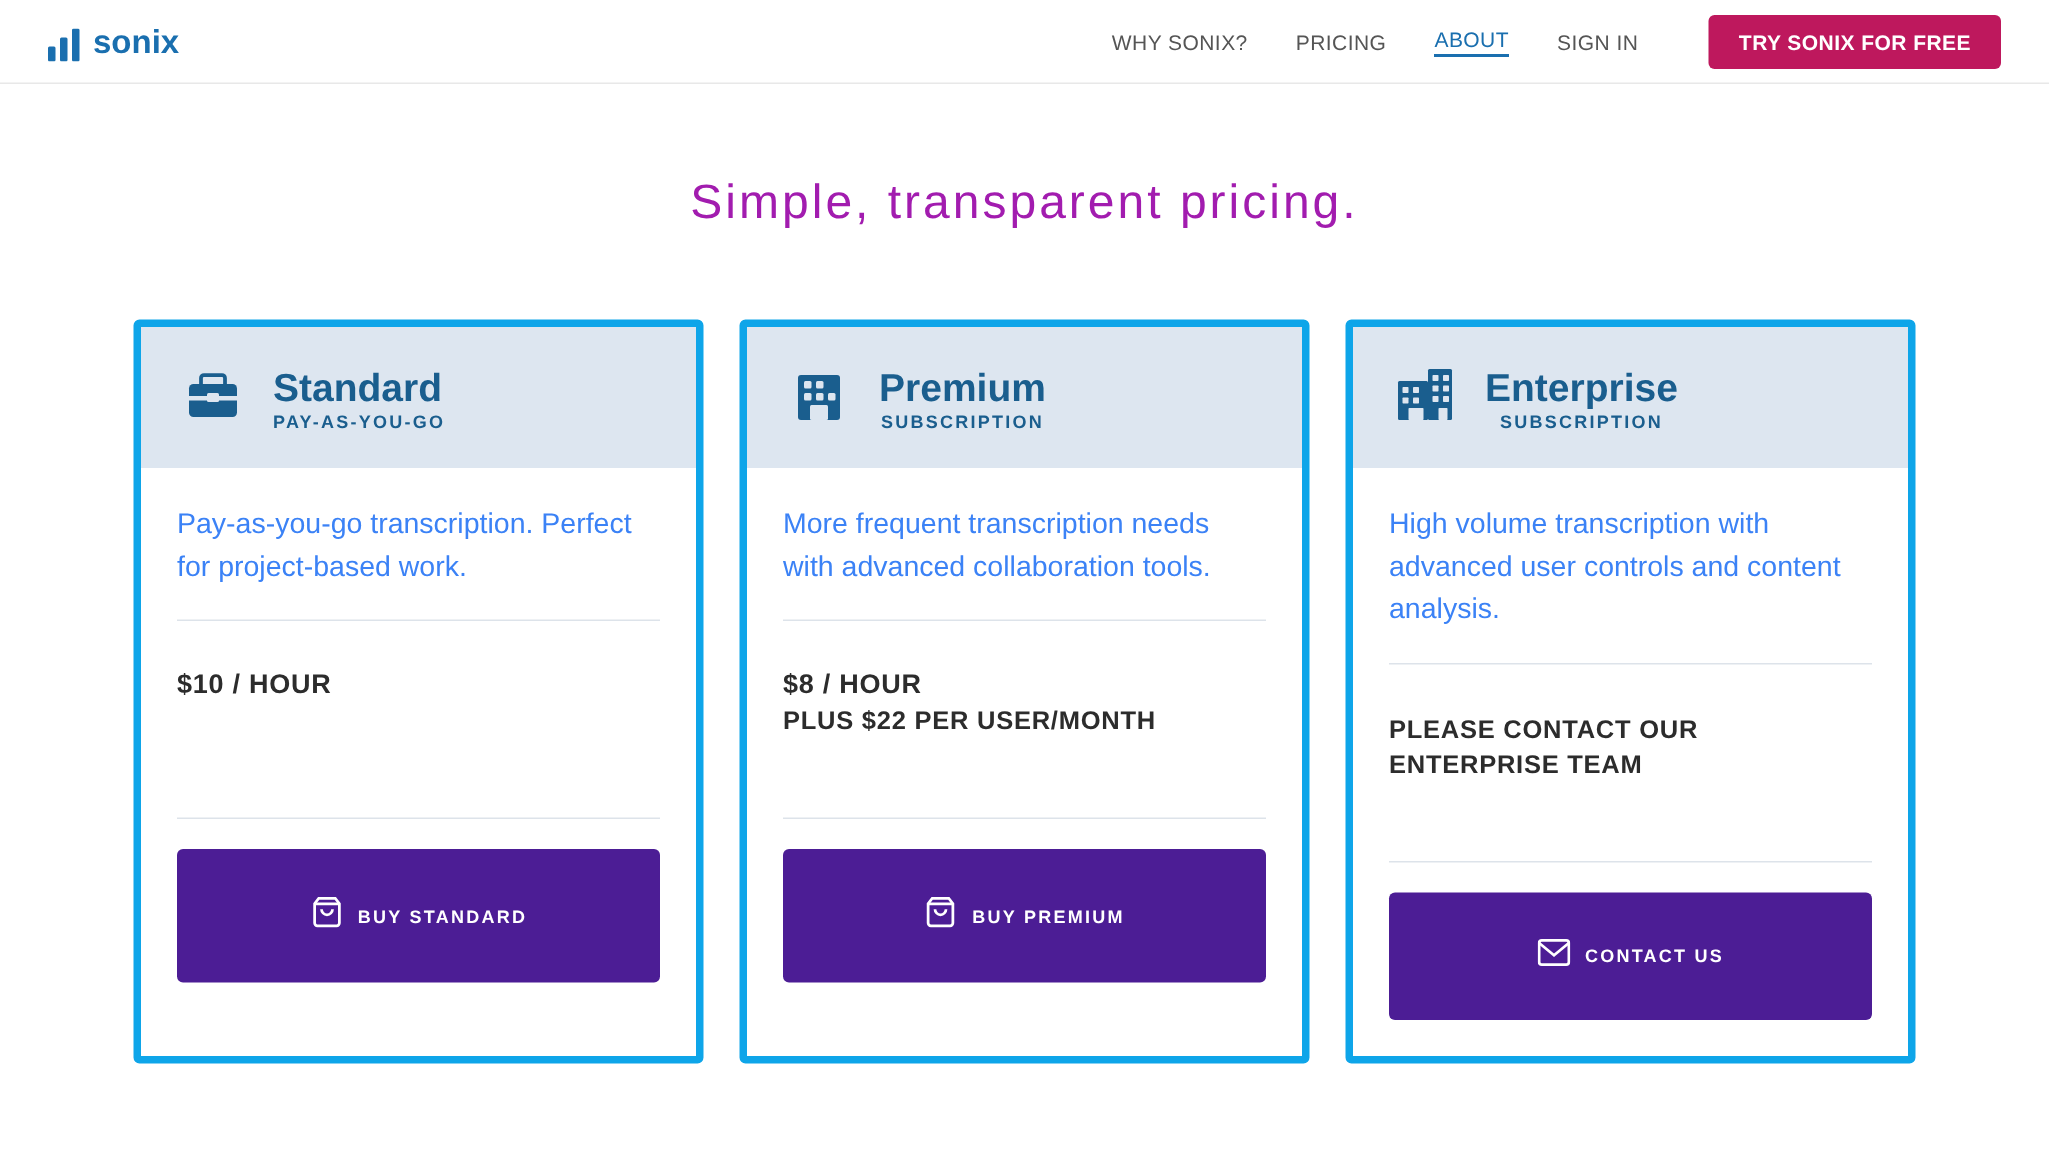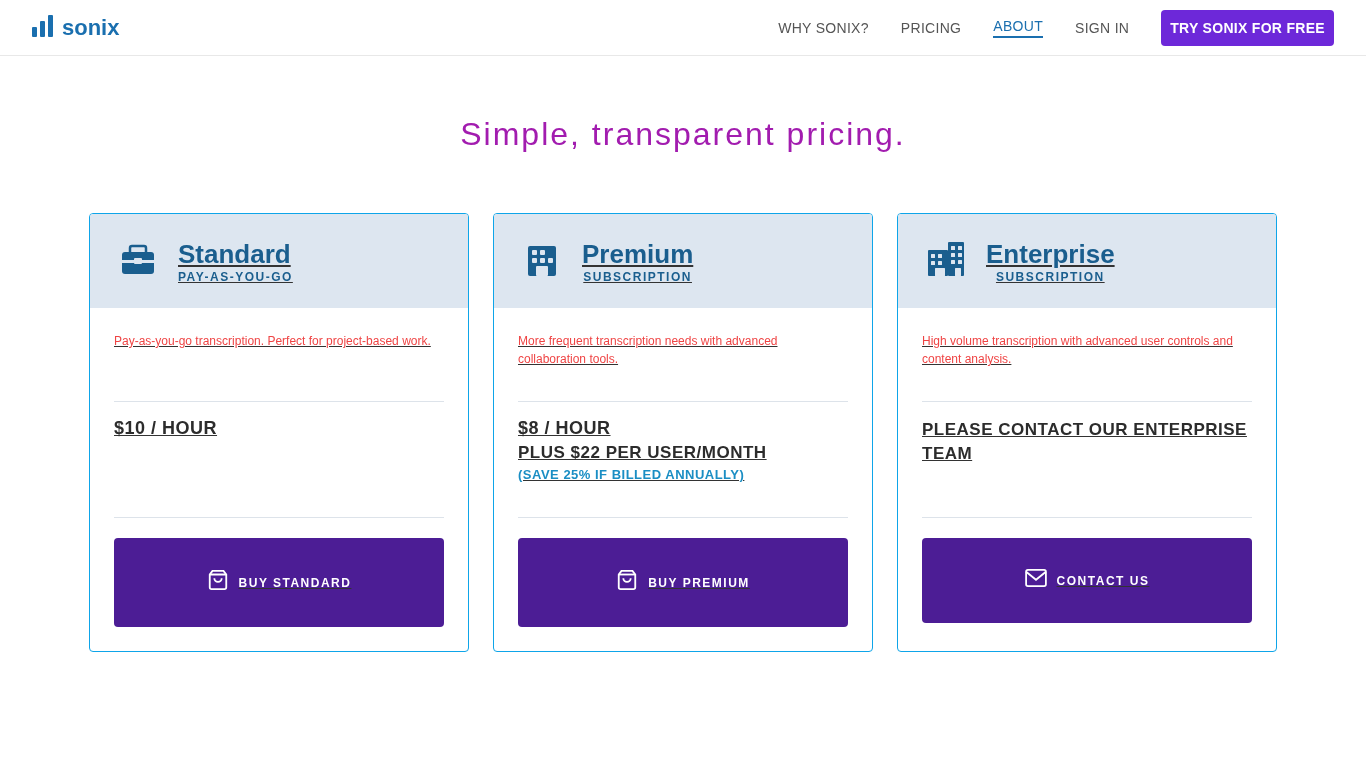--- a/index.html
+++ b/index.html
@@ -10,21 +10,21 @@
       display: flex;
       align-items: center;
       justify-content: space-between;
       padding: 0 32px;
       height: 56px;
       border-bottom: 1px solid #e8e8e8;
       background: #fff;
     }
     .logo {
       display: flex;
-      align-items: flex-start;
+      align-items: flex-end;
       gap: 8px;
       color: #1a6faf;
       font-weight: 700;
       font-size: 22px;
       text-decoration: none;
     }
     .logo-icon {
       display: flex;
       align-items: flex-end;
       gap: 3px;
@@ -41,28 +41,29 @@
       font-size: 14px;
       font-weight: 500;
       letter-spacing: 0.3px;
     }
     .nav-link.active {
       color: #1a6faf;
       border-bottom: 2px solid #1a6faf;
       padding-bottom: 2px;
     }
     .nav-cta {
-      background: #6d28d9;
+      background: #be185d;
       color: #fff;
-      padding: 10px 9px;
+      padding: 10px 20px;
       border-radius: 4px;
       text-decoration: none;
       font-size: 14px;
       font-weight: 600;
       letter-spacing: 0.3px;
+      margin-left: 15px;
     }
 
     
     .main {
       padding: 60px 40px 80px;
       max-width: 1366px;
       margin: 0 auto;
     }
     .page-title {
       text-align: center;
@@ -73,26 +74,25 @@
       margin-bottom: 60px;
     }
 
     
     .pricing-cards {
       display: flex;
       justify-content: center;
       gap: 24px;
     }
     .card {
-      border: 1px solid #0ea5e9;
+      border: 5px solid #0ea5e9;
       border-radius: 4px;
       width: 380px;
       overflow: hidden;
       background: #fff;
-      text-decoration: underline;
     }
     .card-header {
       background: #dde6f0;
       padding: 20px 24px;
       display: flex;
       align-items: center;
       gap: 16px;
     }
     .card-icon {
       color: #1a5e8e;
@@ -112,27 +112,27 @@
       font-size: 12px;
       font-weight: 600;
       color: #1a5e8e;
       letter-spacing: 1.5px;
       text-align: center;
     }
     .card-body {
       padding: 24px;
     }
     .card-description {
-      font-size: 12px;
-      color: #ef4444;
+      font-size: 19px;
+      color: #3b82f6;
       line-height: 1.5;
       min-height: 70px;
       border-bottom: 1px solid #dde3ea;
       padding-bottom: 20px;
-      margin-bottom: 16px;
+      margin-bottom: 32px;
     }
     .card-price {
       border-bottom: 1px solid #dde3ea;
       padding-bottom: 20px;
       margin-bottom: 20px;
       min-height: 100px;
     }
     .price-main {
       font-size: 18px;
       font-weight: 600;
@@ -260,21 +260,20 @@
         <div class="card-title">
           <span class="card-name">Premium</span>
           <span class="card-subtitle">SUBSCRIPTION</span>
         </div>
       </div>
       <div class="card-body">
         <div class="card-description">More frequent transcription needs with advanced collaboration tools.</div>
         <div class="card-price">
           <div class="price-main">$8 / HOUR</div>
           <div class="price-plus">PLUS $22 PER USER/MONTH</div>
-          <div class="price-save">(SAVE 25% IF BILLED ANNUALLY)</div>
         </div>
         <button class="card-btn">
           <span class="btn-icon">
             <svg width="22" height="22" viewBox="0 0 24 24" fill="none" xmlns="http://www.w3.org/2000/svg">
               <path d="M6 2L3 6v14a2 2 0 002 2h14a2 2 0 002-2V6l-3-4z" stroke="white" stroke-width="2" fill="none"></path>
               <line x1="3" y1="6" x2="21" y2="6" stroke="white" stroke-width="2"></line>
               <path d="M16 10a4 4 0 01-8 0" stroke="white" stroke-width="2" fill="none"></path>
             </svg>
           </span>
           <span>BUY PREMIUM</span>

